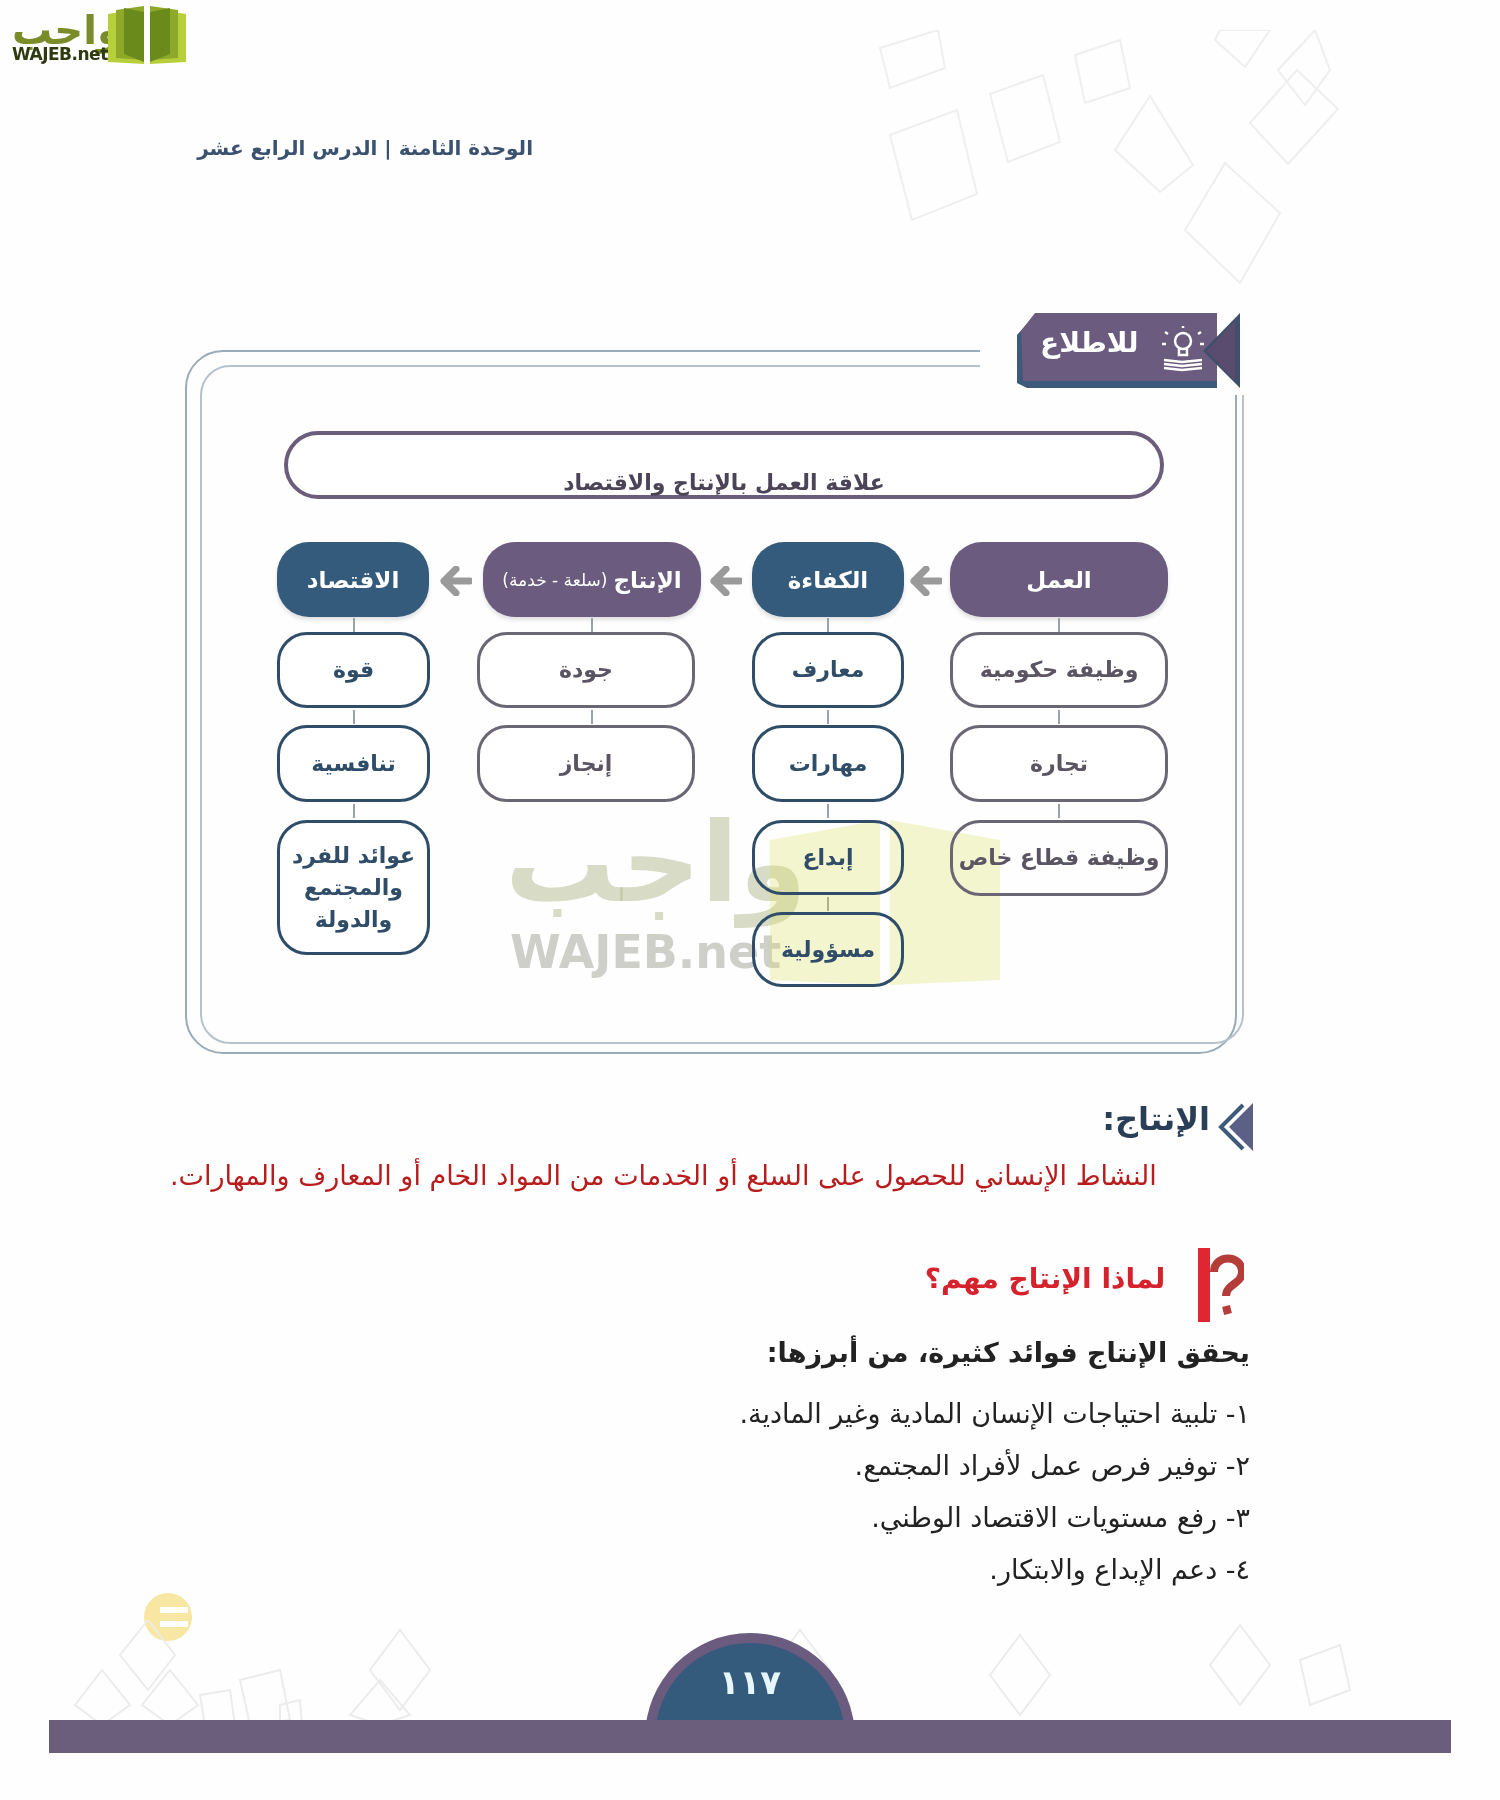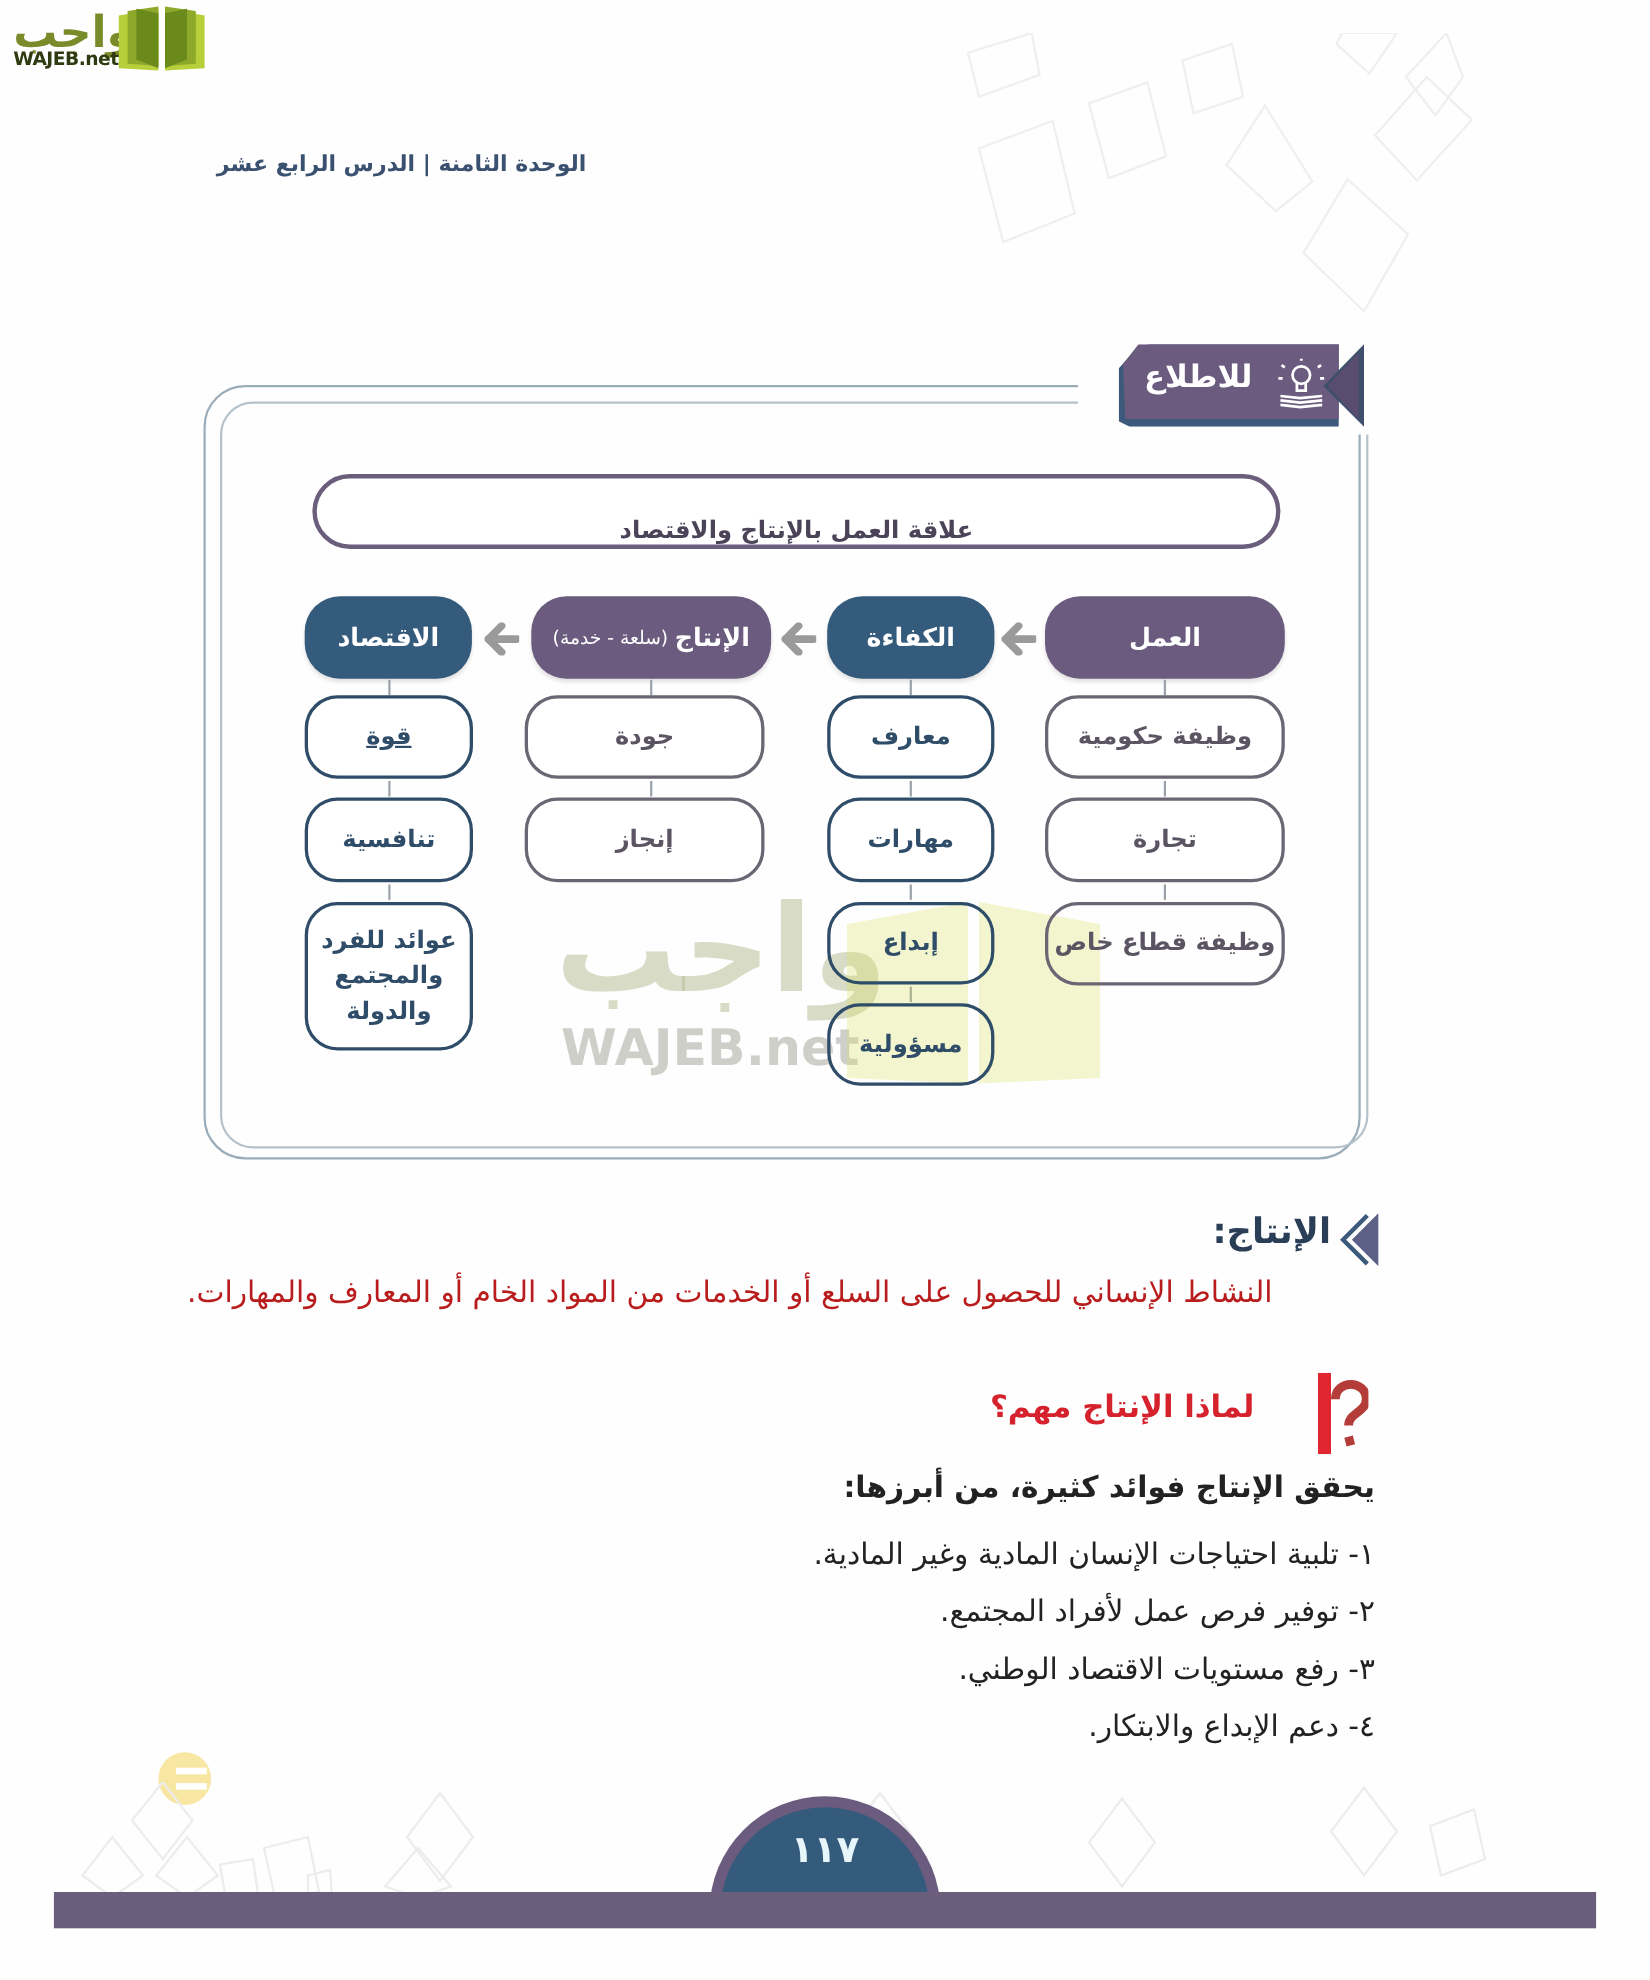--- a/index.html
+++ b/index.html
@@ -32,21 +32,21 @@
   .conn{width:2px;height:14px;background:#9aa1a8;}
   
   .wm-ar{left:505px;top:808px;font-size:110px;font-weight:bold;color:rgba(170,178,130,0.45);line-height:110px;}
   .wm-en{left:510px;top:925px;font-size:46px;font-weight:bold;color:rgba(150,150,140,0.45);}
   .wm-book{left:770px;top:820px;width:230px;height:165px;opacity:0.28;}
   
   .sec-head{left:960px;top:1100px;width:250px;text-align:right;direction:rtl;font-size:32px;font-weight:bold;color:#2b3e58;}
   .sec-chev{left:1215px;top:1103px;width:40px;height:48px;}
   .def{left:170px;top:1160px;width:1085px;text-align:left;direction:rtl;font-size:27px;color:#b91c1c;}
   .why-icon{left:1198px;top:1248px;width:46px;height:74px;}
-  .why{left:900px;top:1262px;width:290px;text-align:left;direction:rtl;font-size:28px;font-weight:bold;color:#d5222d;}
+  .why{left:900px;top:1262px;width:290px;text-align:center;direction:rtl;font-size:28px;font-weight:bold;color:#d5222d;}
   .intro{left:620px;top:1337px;width:630px;text-align:right;direction:rtl;font-size:27px;font-weight:bold;color:#222;}
   .li{left:600px;width:650px;text-align:right;direction:rtl;font-size:27px;color:#222;}
   .corner-logo{left:128px;top:1575px;width:70px;height:70px;}
   .deco-bottom{left:40px;top:1620px;width:1420px;height:105px;}
   .page-arc{left:645px;top:1633px;width:210px;height:105px;border-radius:105px 105px 0 0;background:#6b5b7e;}
   .page-arc-in{left:655px;top:1643px;width:190px;height:95px;border-radius:95px 95px 0 0;background:#355b7c;}
   .page-num{left:645px;top:1662px;width:210px;text-align:center;font-size:34px;font-weight:bold;color:#e6f6fb;}
   .bottom-bar{left:49px;top:1720px;width:1402px;height:33px;background:#6b5e7c;}
 </style>
 </head>
@@ -166,21 +166,21 @@
     <span>مسؤولية</span>
   </div>
 
 <div class="abs child pb" style="left:477px;top:632px;width:218px;height:76px;">
     <span>جودة</span>
   </div>
 <div class="abs child pb" style="left:477px;top:725px;width:218px;height:77px;">
     <span>إنجاز</span>
   </div>
 
-<div class="abs child bb" style="left:277px;top:632px;width:153px;height:76px;text-decoration:underline;">
+<div class="abs child bb" style="left:277px;top:632px;width:153px;height:76px;">
     <span>قوة</span>
   </div>
 <div class="abs child bb" style="left:277px;top:725px;width:153px;height:77px;">
     <span>تنافسية</span>
   </div>
 <div class="abs child bb" style="left:277px;top:820px;width:153px;height:135px;padding:0 10px;">
     <span>عوائد للفرد والمجتمع والدولة</span>
   </div>
 
 <svg class="abs sec-chev" viewBox="0 0 40 48">

